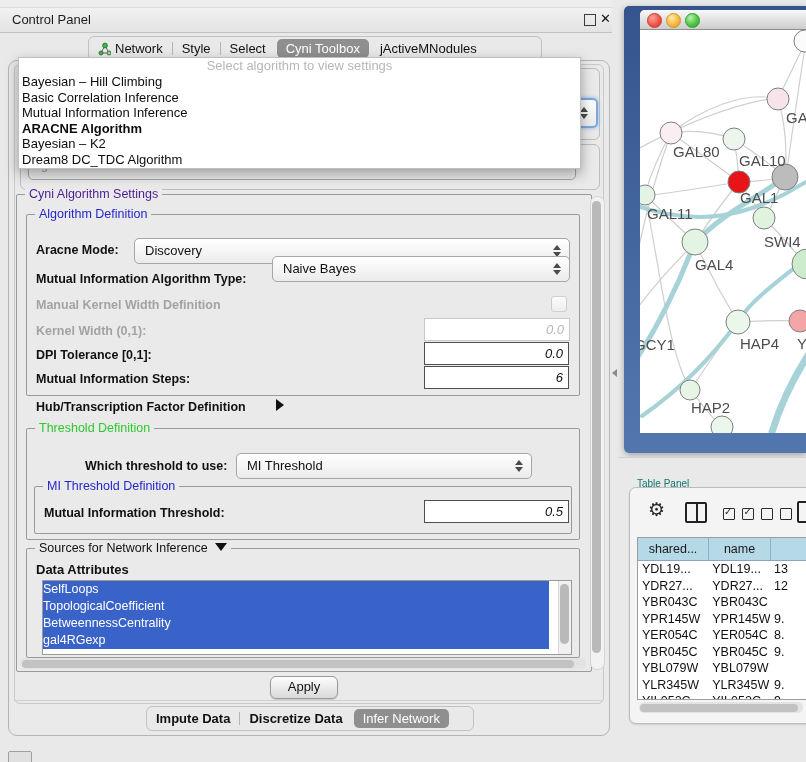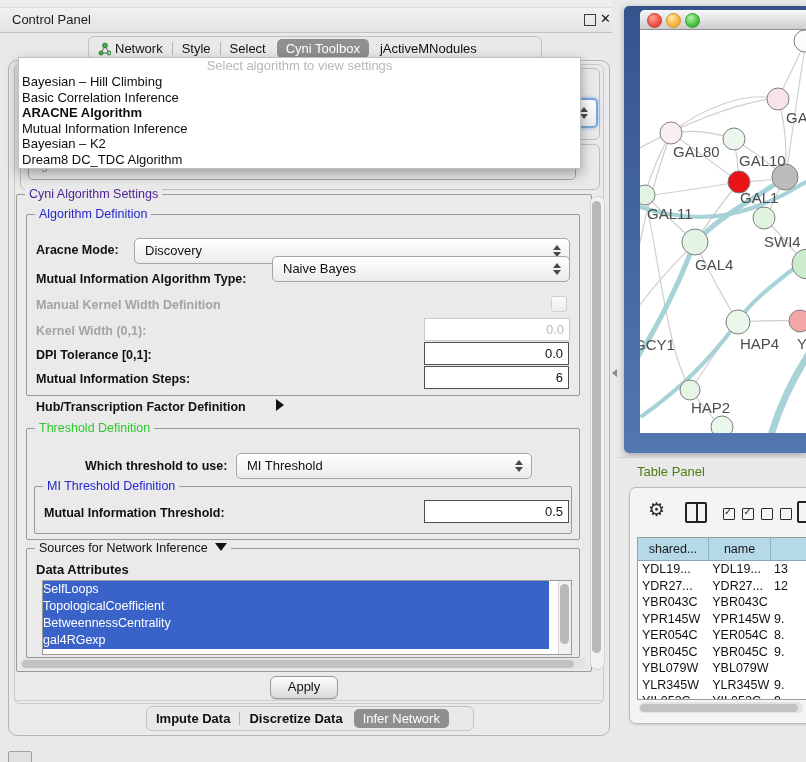--- a/index.html
+++ b/index.html
@@ -24,21 +24,21 @@
   .combo{border:1px solid #a6a6a6;border-radius:5px;background:linear-gradient(#ffffff,#ebebeb);box-shadow:inset 0 1px 0 #fff;}
   .combo .val{position:absolute;left:10px;top:0;font-size:13px;color:#111;line-height:24px;}
   .spinners{position:absolute;right:8px;top:50%;margin-top:-6px;width:8px;height:12px;}
   .spinners:before,.spinners:after{content:"";position:absolute;left:0;border-left:4px solid transparent;border-right:4px solid transparent;}
   .spinners:before{top:0;border-bottom:5px solid #4a4a4a;}
   .spinners:after{bottom:0;border-top:5px solid #4a4a4a;}
   .fieldset{border:1px solid #9a9a9a;border-radius:2px;}
   .legend{position:absolute;top:-8px;font-size:12.5px;background:#eaeaea;padding:0 4px;white-space:nowrap;}
   .lbl{font-size:12.5px;font-weight:bold;color:#111;white-space:nowrap;}
   .lbl.dis{color:#a3a3a3;}
-  .tinput{background:#fff;font-size:13px;text-align:right;padding:0 5px;line-height:21px;color:#111;}
+  .tinput{background:#fff;font-size:13px;text-align:right;padding:0 5px;line-height:21px;color:#111;font-style:italic;}
   .tinput.en{border:1.5px solid #4f4f4f;}
   .tinput.dis{border:1px solid #c9c9c9;color:#b8b8b8;}
   .checkbox{width:14px;height:14px;border:1.5px solid #cfcfcf;border-radius:3px;background:linear-gradient(#fcfcfc,#ededed);}
   .tri-right{width:0;height:0;border-top:6px solid transparent;border-bottom:6px solid transparent;border-left:8px solid #111;display:inline-block;}
   .tri-down{width:0;height:0;border-left:6px solid transparent;border-right:6px solid transparent;border-top:8px solid #111;display:inline-block;}
   
   .attrlist{border:1px solid #9a9a9a;background:#fff;overflow:hidden;}
   .attr-item{height:17px;line-height:17px;background:#3a63c9;color:#fff;font-size:12.5px;width:506px;}
   .vscroll{position:absolute;background:#f1f1f1;border-left:1px solid #dadada;}
   .vthumb{position:absolute;left:1px;width:9px;background:#b9b9b9;border-radius:5px;}
@@ -55,21 +55,21 @@
   
   .netframe{left:624px;top:6px;width:182px;height:447px;background:linear-gradient(180deg,#35548e,#5277ae);border-radius:5px 0 0 5px;box-shadow:0 2px 6px rgba(0,0,0,.3);}
   .netwin{position:absolute;left:16px;top:4px;width:166px;height:423px;background:#fff;border-radius:5px 0 0 0;overflow:hidden;}
   .mac-titlebar{position:absolute;left:0;top:0;width:100%;height:19px;background:linear-gradient(#f8f8f8,#cdcdcd);border-bottom:1px solid #8e8e8e;}
   .light{position:absolute;top:3px;width:13px;height:13px;border-radius:50%;}
   .light.red{left:7px;background:radial-gradient(circle at 35% 30%,#ffa49b,#f05042 60%,#d8382b);border:1px solid #c33a2f;}
   .light.yellow{left:26px;background:radial-gradient(circle at 35% 30%,#ffe9a8,#f8b43c 60%,#e09c24);border:1px solid #cf9426;}
   .light.green{left:45px;background:radial-gradient(circle at 35% 30%,#b7f1b0,#49c13f 60%,#35a32e);border:1px solid #2f9c2c;}
   
   .tp-titlebar{left:618px;top:457px;width:188px;height:26px;background:#e9e9e9;border-top:1px solid #d2d2d2;}
-  .tp-title{position:absolute;left:19px;top:6px;font-size:13px;color:#4d7c0f;}
+  .tp-title{position:absolute;left:19px;top:20px;font-size:10px;color:#0f766e;}
   .tp-box{left:629px;top:487px;width:177px;height:235px;border:1px solid #bcbcbc;border-radius:7px 0 0 7px;background:#f4f4f4;box-shadow:0 1px 2px rgba(0,0,0,.12);}
   .gear{font-size:19px;color:#2b2b2b;}
   .colicon{width:18px;height:17px;border:2px solid #222;border-radius:2px;}
   .colicon:before{content:"";position:absolute;left:50%;top:0;width:2px;height:100%;background:#222;}
   .chk{width:10px;height:10px;border:1.6px solid #2b2b2b;border-radius:1px;display:inline-block;position:relative;}
   .chk.on:before{content:"✓";position:absolute;left:0px;top:-3px;font-size:10px;font-weight:bold;color:#2b2b2b;}
   .docicon{width:14px;height:18px;border:2px solid #222;border-radius:2px 5px 2px 2px;}
   .tbl{position:absolute;left:7px;top:49px;width:170px;background:#fff;border:1px solid #9c9c9c;border-right:none;overflow:hidden;}
   .tbl-head{display:flex;background:#b5d9e6;border-bottom:1px solid #8aa8b4;height:22px;}
   .tbl-head .hc{font-size:12.5px;color:#1a1a1a;text-align:center;line-height:22px;border-right:1px solid #8fb3bf;overflow:hidden;white-space:nowrap;}
@@ -127,22 +127,22 @@
   </div>
   <div class="abs fragbox" style="left:20px;top:144px;width:578px;height:44px;"></div>
   <div class="abs combo" style="left:28px;top:150px;width:546px;height:28px;">
     <span style="position:absolute;left:12px;line-height:28px;font-size:12.5px;color:#9a9a9a;">galFiltered.sif default node</span>
   </div>
 
   <div class="abs popup">
     <div class="ph">Select algorithm to view settings</div>
     <div class="item">Bayesian – Hill Climbing</div>
     <div class="item">Basic Correlation Inference</div>
+    <div class="item">Mutual Information Inference</div>
     <div class="item bold">ARACNE Algorithm</div>
-    <div class="item">Mutual Information Inference</div>
     <div class="item">Bayesian – K2</div>
     <div class="item">Dream8 DC_TDC Algorithm</div>
   </div>
 
   <div class="abs fieldset" style="left:16px;top:194px;width:574px;height:476px;">
     <span class="legend" style="left:8px;color:#4c1d95;">Cyni Algorithm Settings</span>
   </div>
 
   <div class="abs" style="left:590px;top:196px;width:13px;height:472px;background:#f2f2f2;border:1px solid #d5d5d5;border-radius:7px;">
     <div class="vthumb" style="top:4px;height:452px;"></div>

